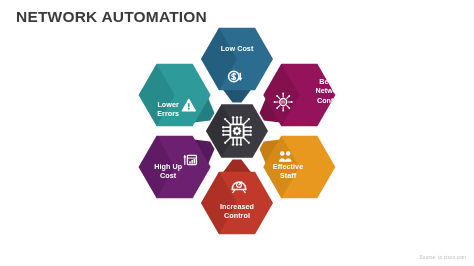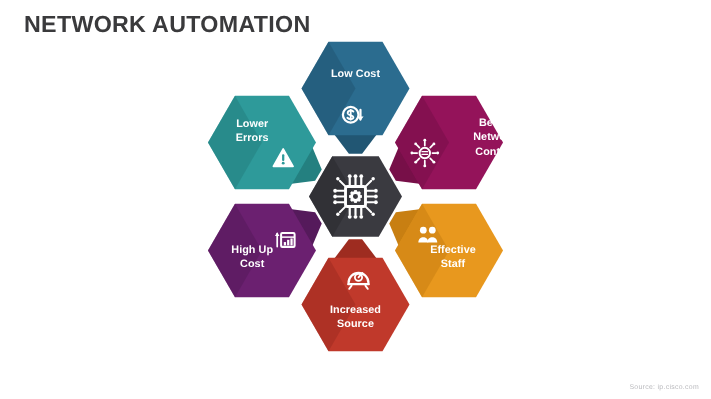--- a/index.html
+++ b/index.html
@@ -194,25 +194,25 @@
           </g>
         </g>
     </svg>
   </div>
 
   <div id="labels">
       <div class="hexlabel" style="left: 237px; top: 49px;">Low Cost</div>
       <div class="hexlabel" style="left: 305.849px; top: 91.25px; margin-left: 24px;">Better
 Network
 Control</div>
-      <div class="hexlabel" style="left: 302px; top: 170.75px;">Effective
+      <div class="hexlabel" style="left: 288px; top: 170.75px;">Effective
 Staff</div>
       <div class="hexlabel" style="left: 237px; top: 210.5px;">Increased
-Source</div>
+Control</div>
       <div class="hexlabel" style="left: 168.151px; top: 170.75px;">High Up
 Cost</div>
-      <div class="hexlabel" style="left: 168.151px; top: 87px;">Lower
+      <div class="hexlabel" style="left: 168.151px; top: 109px;">Lower
 Errors</div>
     </div>
 
   <div id="source">Source: ip.cisco.com</div>
 
 </div>
 
 </body></html>

